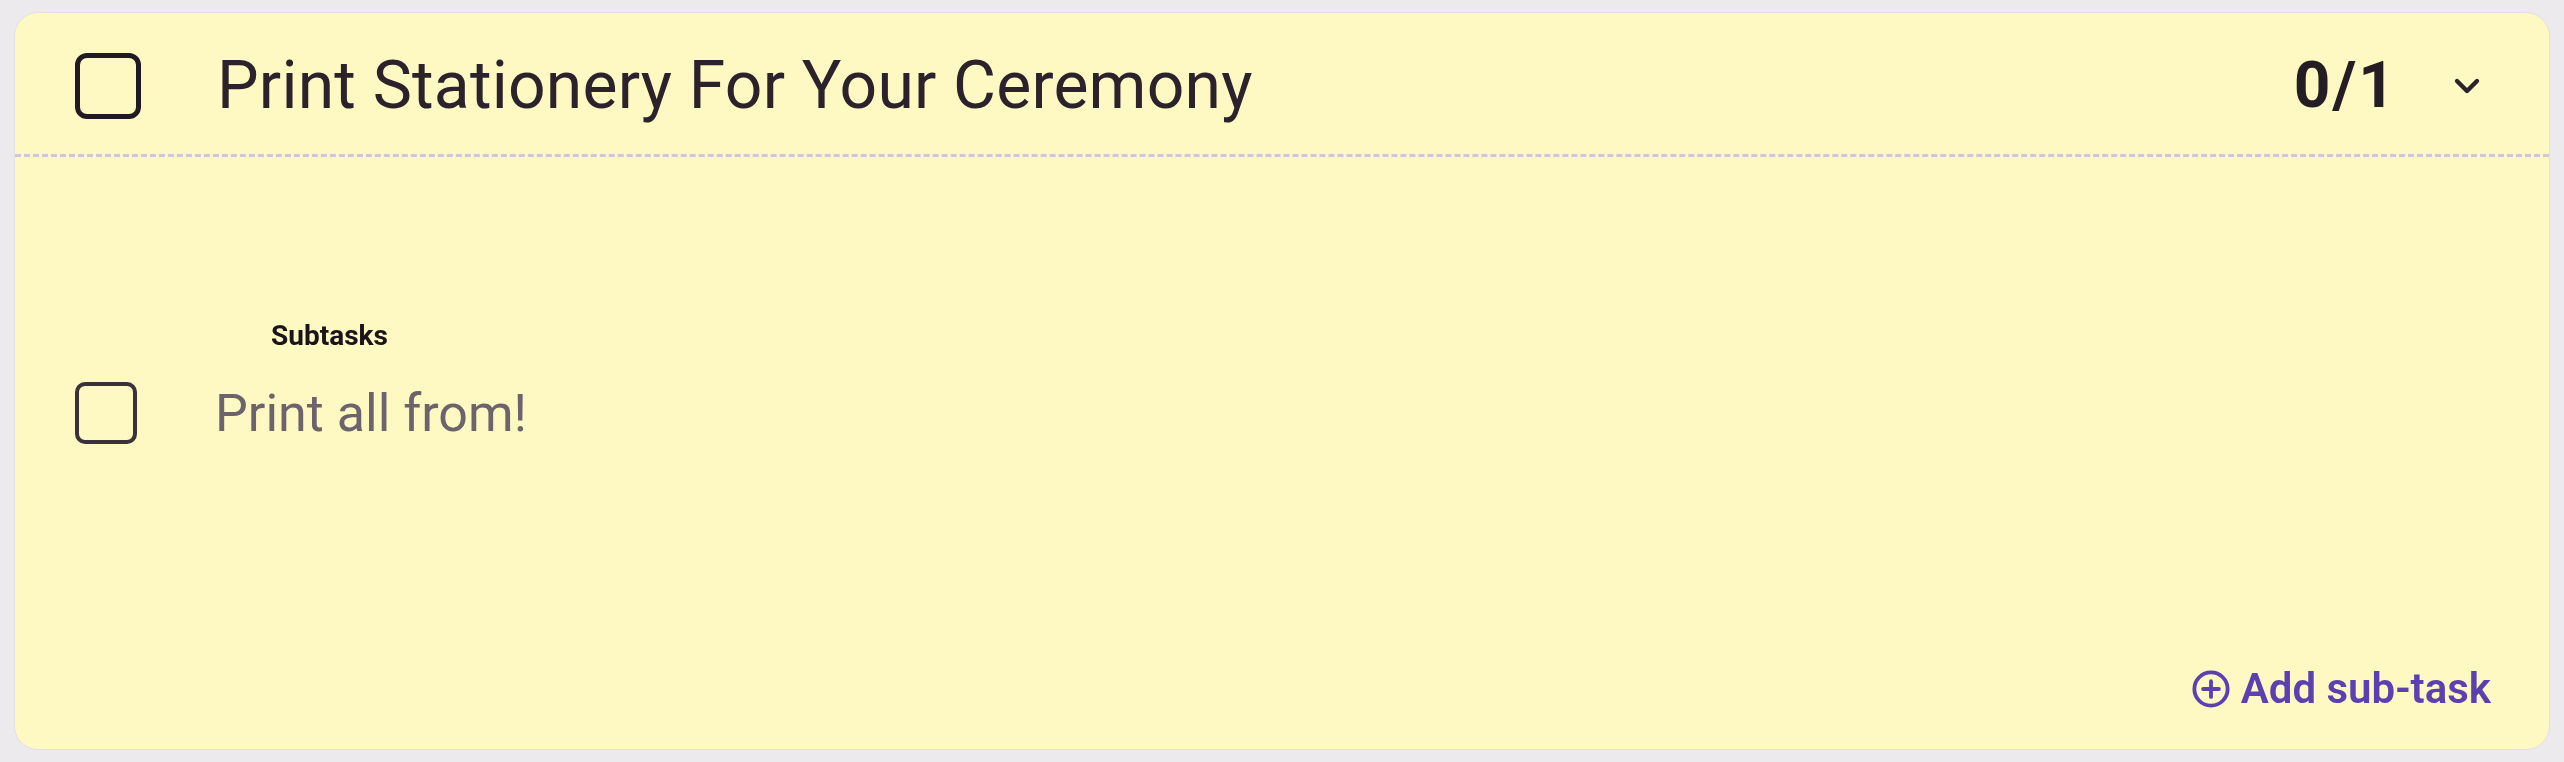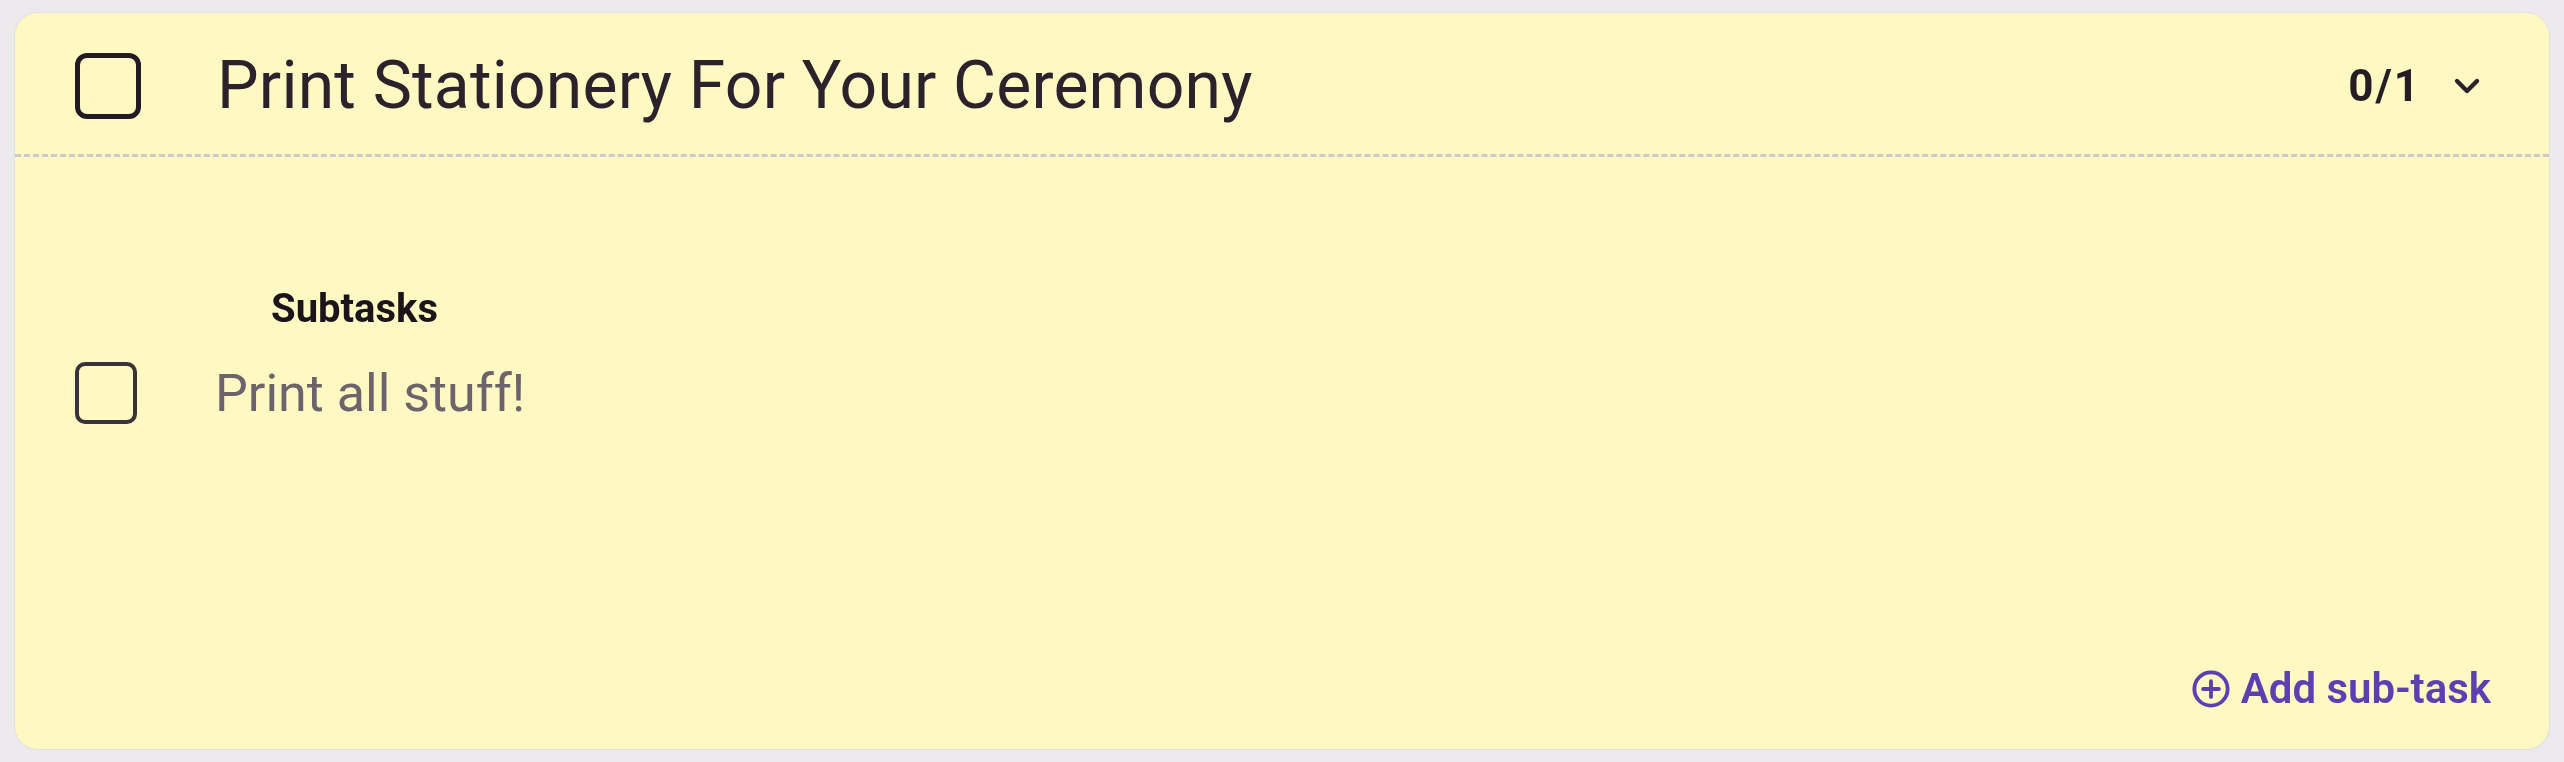--- a/index.html
+++ b/index.html
@@ -35,24 +35,24 @@
   }
   .title {
     margin-left: 76px;
     font-size: 66px;
     font-weight: 400;
     color: #2b222b;
     letter-spacing: 0.2px;
     flex: 1 1 auto;
   }
   .counter {
-    font-size: 44px;
+    font-size: 64px;
     font-weight: 700;
     color: #241d24;
-    margin-right: 24px;
+    margin-right: 48px;
     letter-spacing: 2px;
   }
   .chevron {
     width: 44px;
     height: 44px;
     display: flex;
     align-items: center;
     justify-content: center;
     cursor: pointer;
   }
@@ -66,24 +66,24 @@
     padding: 42px 60px 0 200px;
   }
   .description {
     font-size: 46px;
     line-height: 1.28;
     font-weight: 500;
     color: #a93f6c;
     max-width: 2080px;
   }
   .subtasks-label {
-    font-size: 40px;
+    font-size: 28px;
     font-weight: 700;
     color: #1b141b;
-    margin-top: 86px;
+    margin-top: 120px;
     margin-left: 56px;
   }
   .subtask-row {
     display: flex;
     align-items: center;
     margin-top: 30px;
     margin-left: -140px;
   }
   .sub-checkbox {
     width: 62px;
@@ -131,21 +131,21 @@
   </div>
 
   <hr class="divider">
 
   <div class="body">
 
     <div class="subtasks-label">Subtasks</div>
 
     <div class="subtask-row">
       <div class="sub-checkbox"></div>
-      <div class="subtask-title">Print all stuff!</div>
+      <div class="subtask-title">Print all from!</div>
     </div>
   </div>
 
   <div class="add-subtask">
     <svg viewBox="0 0 24 24" fill="none" stroke="#5c3fb0" stroke-width="2.2" stroke-linecap="round" stroke-linejoin="round">
       <circle cx="12" cy="12" r="9.5"></circle>
       <line x1="12" y1="7.5" x2="12" y2="16.5"></line>
       <line x1="7.5" y1="12" x2="16.5" y2="12"></line>
     </svg>
     <span>Add sub-task</span>

